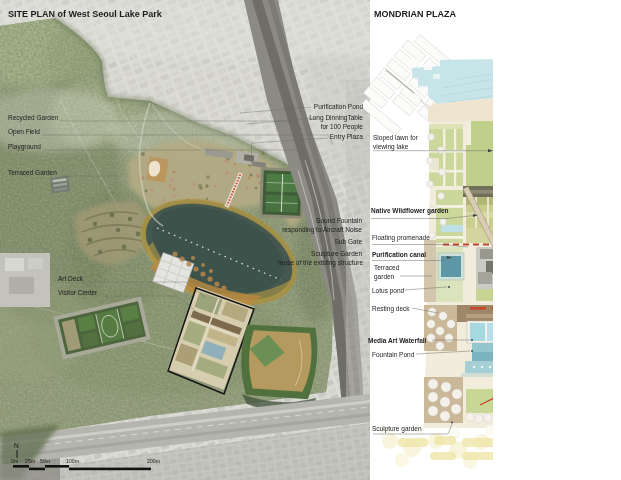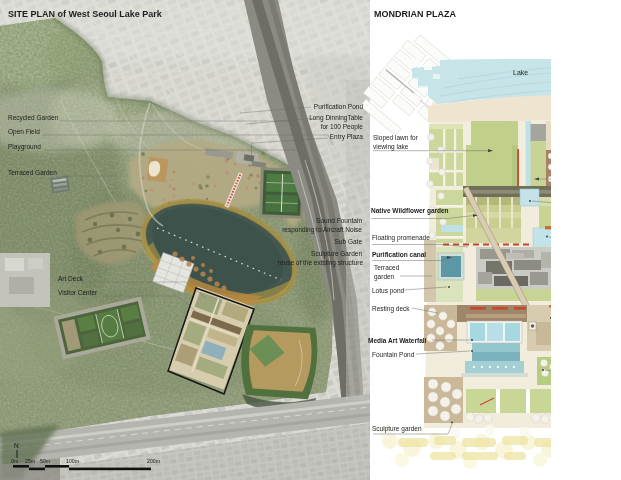--- a/index.html
+++ b/index.html
@@ -1,16 +1,16 @@
 <!DOCTYPE html>
 <html><head>
 <meta charset="utf-8">
 <style>
 html,body{margin:0;padding:0;background:#fff;}
-.page{position:relative;width:551px;height:480px;overflow:hidden;background:#7dd3fc;
+.page{position:relative;width:493px;height:480px;overflow:hidden;background:#7dd3fc;
   font-family:"Liberation Sans",sans-serif;}
 svg{position:absolute;top:0;left:0;display:block;}
 </style>
 </head>
 <body>
 <div class="page">
 <svg width="621" height="480" viewBox="0 0 621 480">
 <defs>
   <pattern id="urb" width="22" height="15" patternUnits="userSpaceOnUse" patternTransform="rotate(-21)">
     <rect width="22" height="15" fill="#dcdcd6"></rect>

